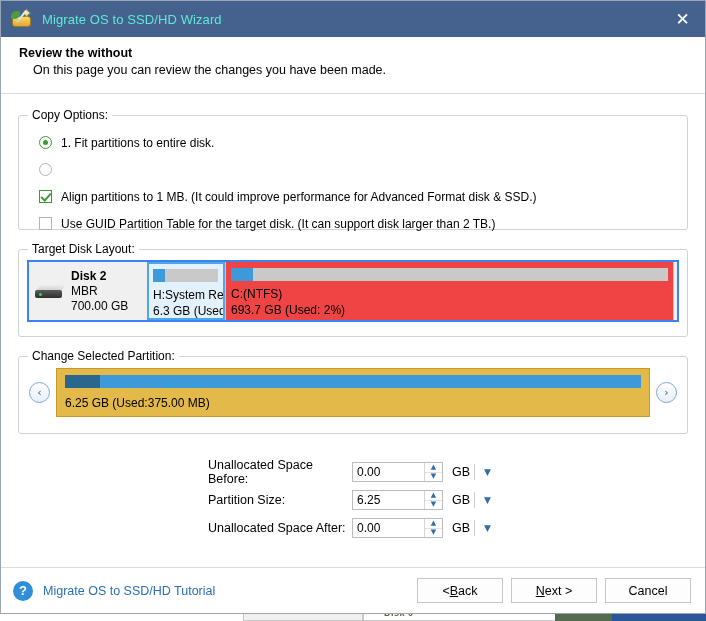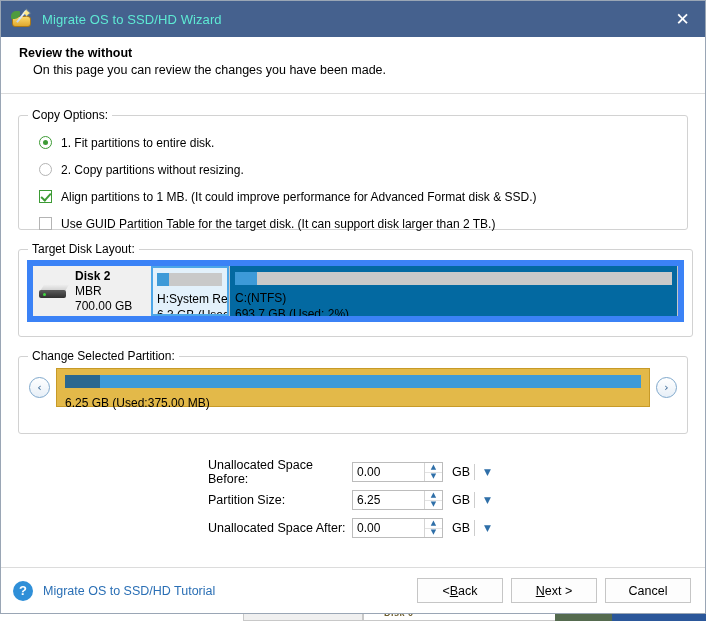--- a/index.html
+++ b/index.html
@@ -203,21 +203,21 @@
     border-width: 0 2px 2px 0;
     transform: rotate(42deg);
   }
 
   
   .disk-group { height: 95px; }
   .disk-panel {
     margin: 4px 8px 0 8px;
     height: 62px;
     background: #f0f0f0;
-    border: 6px solid #3b82f6;
+    border: 2px solid #3b82f6;
     box-sizing: border-box;
     display: flex;
     align-items: stretch;
     position: relative;
     overflow: hidden;
   }
   .disk-info {
     width: 118px;
     flex: 0 0 auto;
     display: flex;
@@ -251,21 +251,21 @@
     border-radius: 50%;
   }
   .disk-meta { line-height: 15px; }
   .disk-meta .dname { font-weight: bold; font-size: 12px; }
   .disk-meta .dline { font-size: 12px; }
 
   .part {
     flex: 0 0 auto;
     box-sizing: border-box;
     padding: 6px 0 0 5px;
-    background: #0369a1;
+    background: #ef4444;
     border-left: 1px solid #c7c7c7;
     overflow: hidden;
     position: relative;
     cursor: pointer;
   }
   .part.sel {
     background: #e3f1fb;
     border: 2px solid #4ca6e8;
     padding-top: 5px;
     padding-left: 4px;
@@ -309,21 +309,21 @@
     font-size: 11px;
     display: flex; align-items: center; justify-content: center;
     flex: 0 0 auto;
     cursor: pointer;
     font-family: "DejaVu Sans", sans-serif;
     line-height: 1;
   }
   .sel-part {
     flex: 1 1 auto;
     margin: 0 6px;
-    height: 39px;
+    height: 49px;
     background: #e3b949;
     border: 1px solid #c79a28;
     box-sizing: border-box;
     padding: 6px 8px 0 8px;
   }
   .sel-part .bar {
     height: 13px;
     background: #3d9ad8;
     position: relative;
     margin-bottom: 8px;
@@ -487,21 +487,20 @@
 
     <fieldset class="group copy-opts">
       <legend>Copy Options:</legend>
       <div class="inner">
         <div class="opt-row">
           <span class="radio on"></span>
           <span class="lbl">1. Fit partitions to entire disk.</span>
         </div>
         <div class="opt-row">
           <span class="radio"></span>
-          <span class="lbl">2. Copy partitions without resizing.</span>
         </div>
         <div class="opt-row">
           <span class="check on"></span>
           <span class="lbl">Align partitions to 1 MB.  (It could improve performance for Advanced Format disk &amp; SSD.)</span>
         </div>
         <div class="opt-row">
           <span class="check"></span>
           <span class="lbl">Use GUID Partition Table for the target disk. (It can support disk larger than 2 TB.)</span>
         </div>
       </div>

